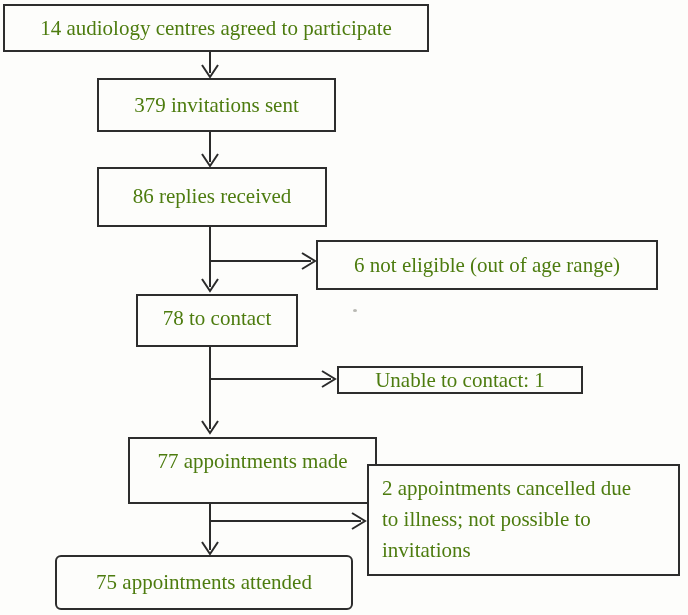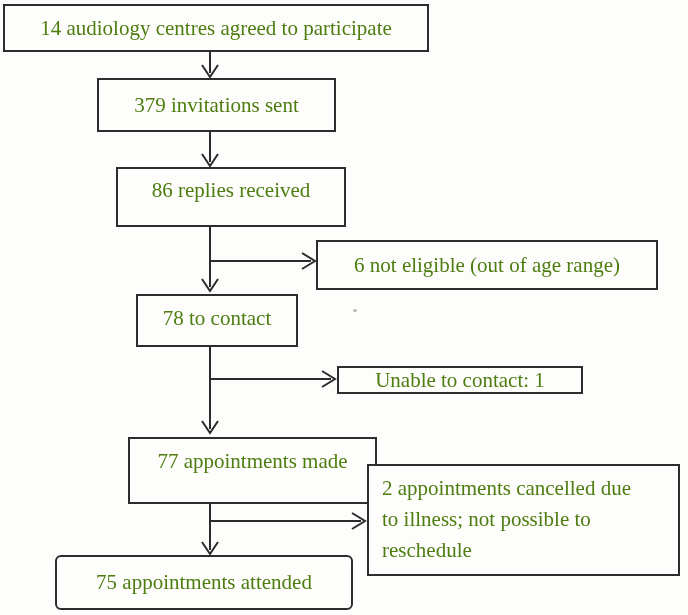--- a/index.html
+++ b/index.html
@@ -24,21 +24,21 @@
     display: flex;
     align-items: center;
     justify-content: center;
     text-align: center;
     font-size: 21px;
     line-height: 1.15;
     padding: 2px 6px;
   }
   #node-centres            { left: 3px;   top: 4px;   width: 426px; height: 48px; }
   #node-invitations        { left: 97px;  top: 78px;  width: 239px; height: 54px; }
-  #node-replies            { left: 97px;  top: 167px; width: 230px; height: 60px; align-items: flex-start; padding-top: 9px; margin-left: 19px; }
+  #node-replies            { left: 97px;  top: 167px; width: 230px; height: 60px; align-items: flex-start; padding-top: 15px; }
   #node-not-eligible       { left: 316px; top: 240px; width: 342px; height: 50px; }
   #node-to-contact         { left: 136px; top: 294px; width: 162px; height: 53px; align-items: flex-start; padding-top: 10px; }
   #node-unable-to-contact  { left: 337px; top: 366px; width: 246px; height: 28px; }
   #node-appointments-made  { left: 89px;  top: 437px; width: 249px; height: 67px; align-items: flex-start; padding-top: 10px; margin-left: 39px; }
   #node-cancelled          { left: 367px; top: 464px; width: 313px; height: 112px;
                              flex-direction: column; align-items: flex-start; justify-content: flex-start;
                              text-align: left; padding: 7px 8px 7px 13px; }
   #node-cancelled .line    { line-height: 31px; white-space: nowrap; }
   #node-attended           { left: 55px;  top: 555px; width: 298px; height: 55px; border-radius: 6px; }
   svg.arrows {
@@ -73,21 +73,21 @@
 
   <div class="node" id="node-to-contact">78 to contact</div>
 
   <div class="node" id="node-unable-to-contact">Unable to contact: 1</div>
 
   <div class="node" id="node-appointments-made">77 appointments made</div>
 
   <div class="node" id="node-cancelled">
     <div class="line">2 appointments cancelled due</div>
     <div class="line">to illness; not possible to</div>
-    <div class="line">reschedule</div>
+    <div class="line">invitations</div>
   </div>
 
   <div class="node" id="node-attended">75 appointments attended</div>
 
   <svg class="arrows" viewBox="0 0 688 615">
 
     <g>
       <line x1="210" y1="52" x2="210" y2="73"></line>
       <polyline points="202,65 210,77 218,65"></polyline>
     </g>

